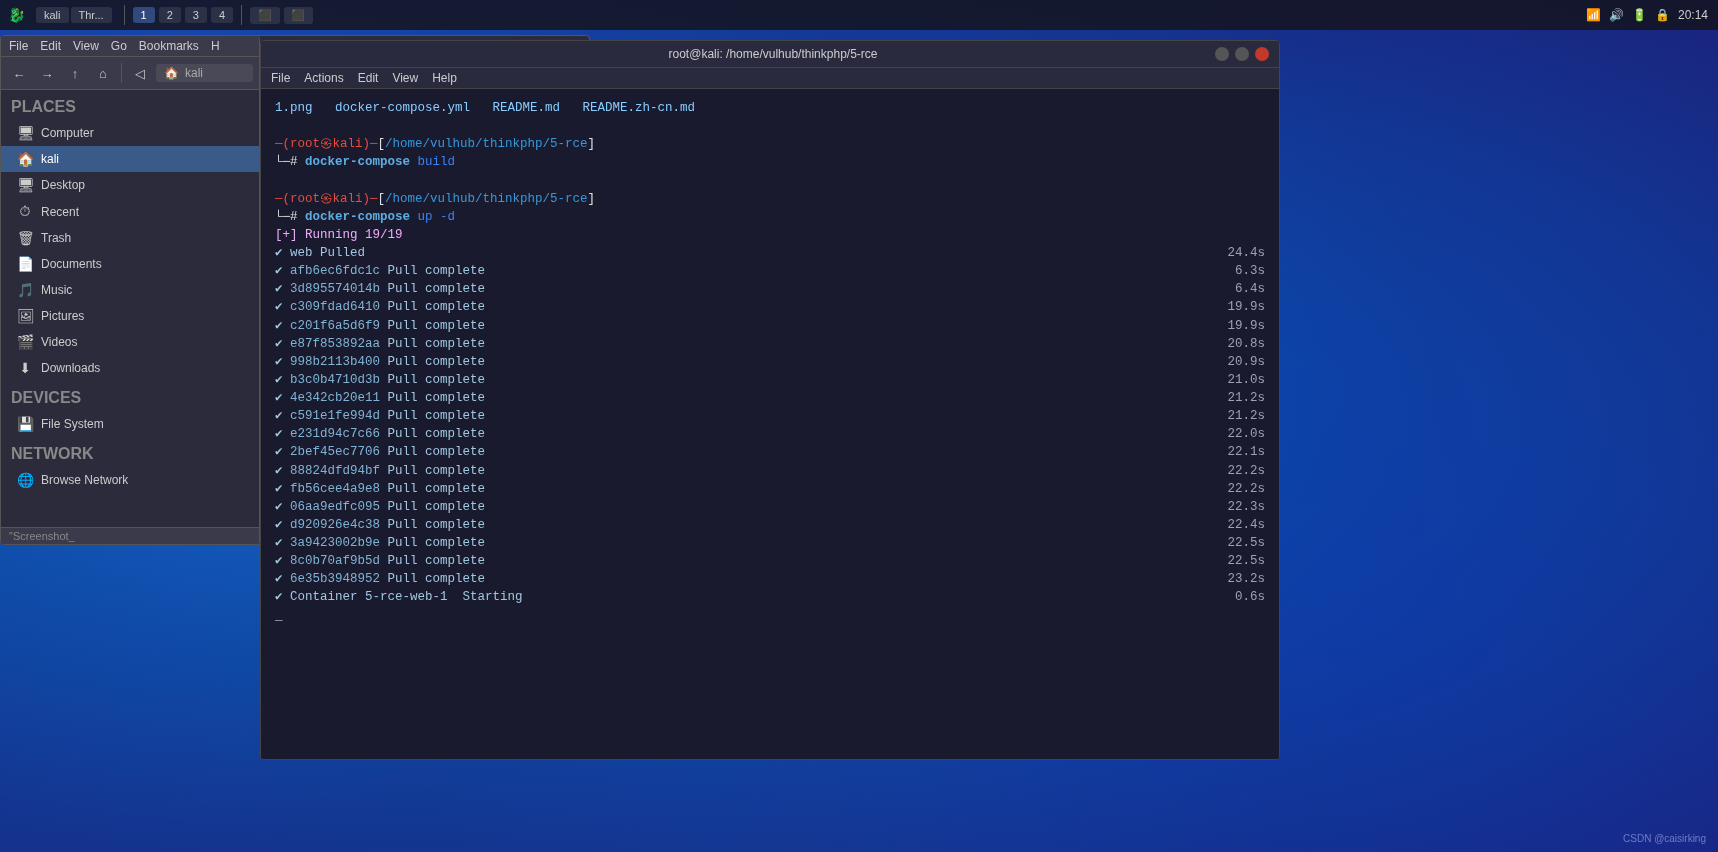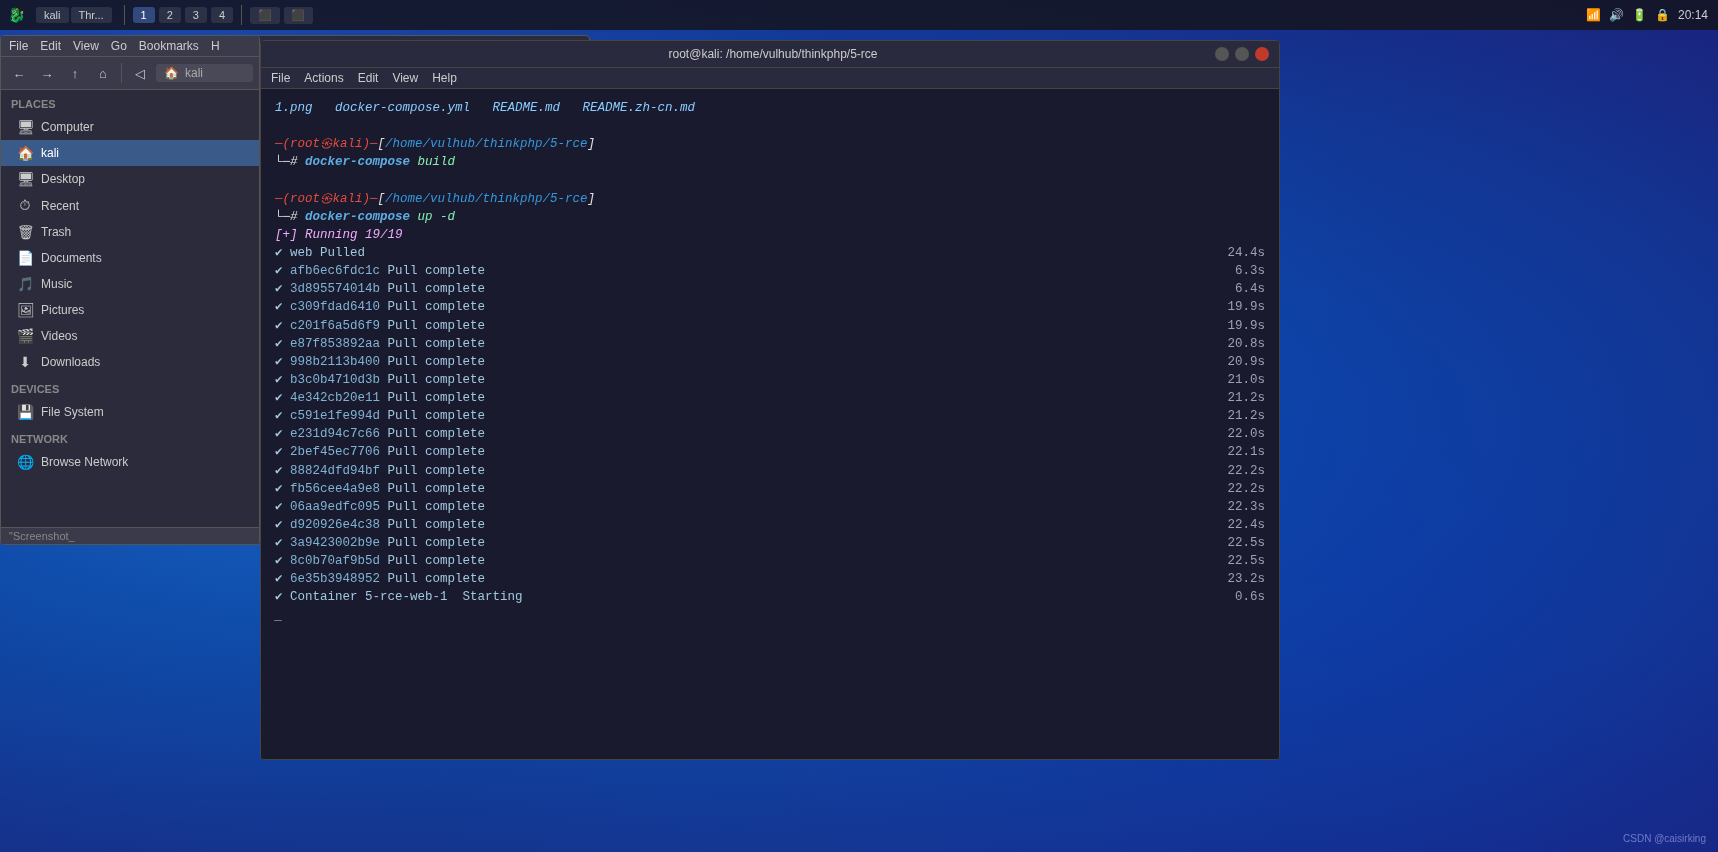--- a/index.html
+++ b/index.html
@@ -133,21 +133,21 @@
     }
     .fm-sidebar {
       width: 100%;
       background: #2b2b3b;
       overflow-y: auto;
       font-size: 12px;
       color: #ccc;
     }
     .fm-sidebar .section-header {
       padding: 8px 10px 4px;
-      font-size: 11px;
+      font-size: 16px;
       font-weight: bold;
       color: #888;
       text-transform: uppercase;
     }
     .fm-sidebar .sidebar-item {
       padding: 5px 10px 5px 16px;
       display: flex;
       align-items: center;
       gap: 8px;
       cursor: pointer;
@@ -280,30 +280,30 @@
     }
     .terminal-body .file-list-line {
       color: #88ccff;
     }
     .terminal-body .prompt { color: #e0e0e0; }
     .terminal-body .prompt .user-host { color: #e74c3c; }
     .terminal-body .prompt .path { color: #3498db; }
     .terminal-body .prompt .bracket { color: #e0e0e0; }
     .terminal-body .prompt .hash { color: #e0e0e0; }
     .terminal-body .cmd { color: #5dade2; font-weight: bold; }
-    .terminal-body .cmd-arg { color: #86efac; }
+    .terminal-body .cmd-arg { color: #3b82f6; }
     .terminal-body .running { color: #f0abfc; }
     .terminal-body .pulled-item { color: #a0c8e0; }
     .terminal-body .pulled-hash { color: #7fb3d3; }
     .terminal-body .pulled-text { color: #a0c8e0; }
     .terminal-body .timing { float: right; color: #a0a0b0; }
     .terminal-body .network-line { color: #a0c8e0; }
     .terminal-body .network-created-badge { color: #88cc88; }
     .terminal-body .container-line { color: #a0c8e0; }
-    .term-line { display: block; white-space: pre; font-style: italic; }
+    .term-line { display: block; white-space: pre; }
     .term-line-flex {
       display: flex;
       justify-content: space-between;
       align-items: baseline;
     }
 
     
     .kali-watermark {
       position: absolute;
       bottom: 100px;

